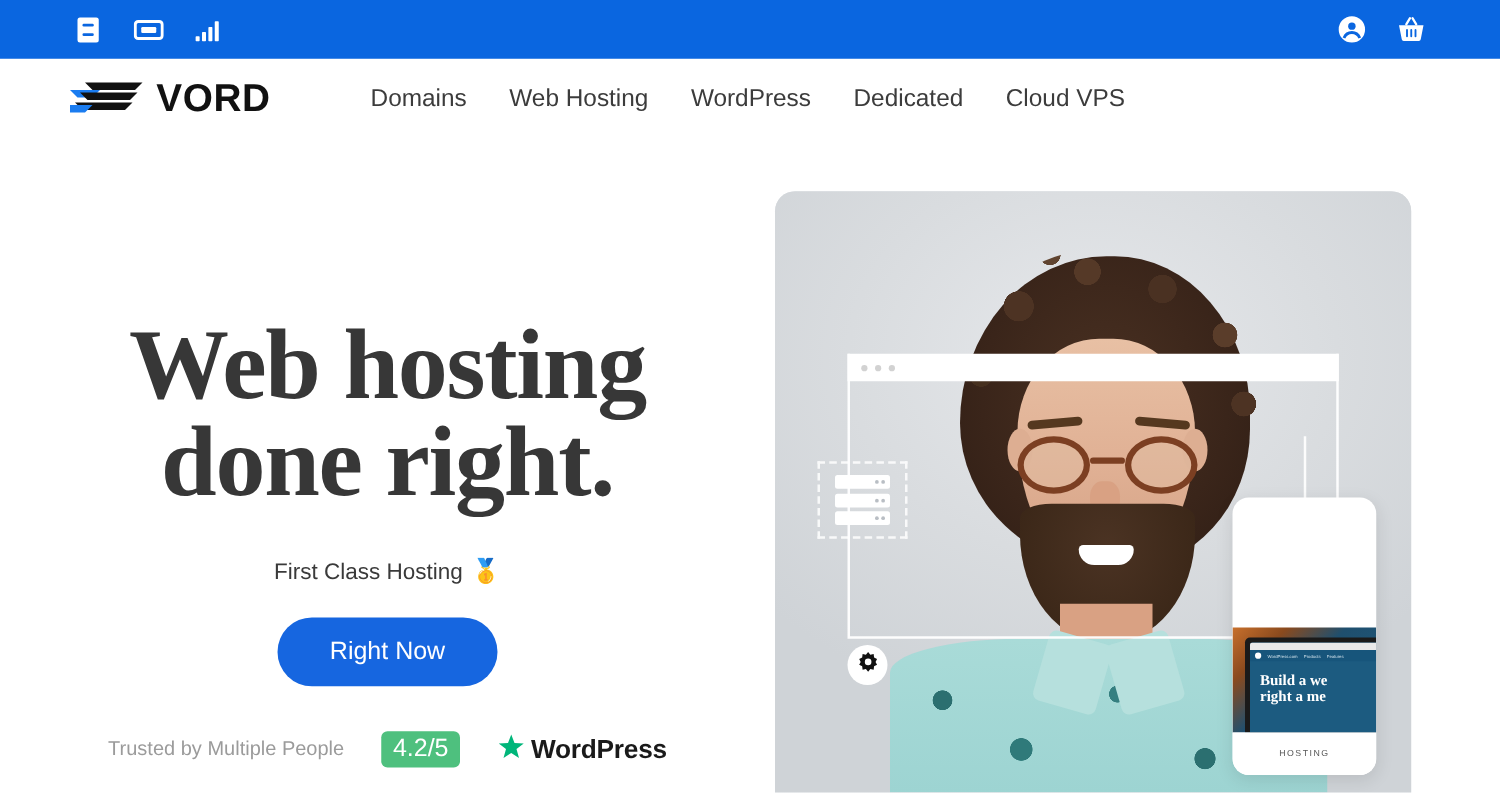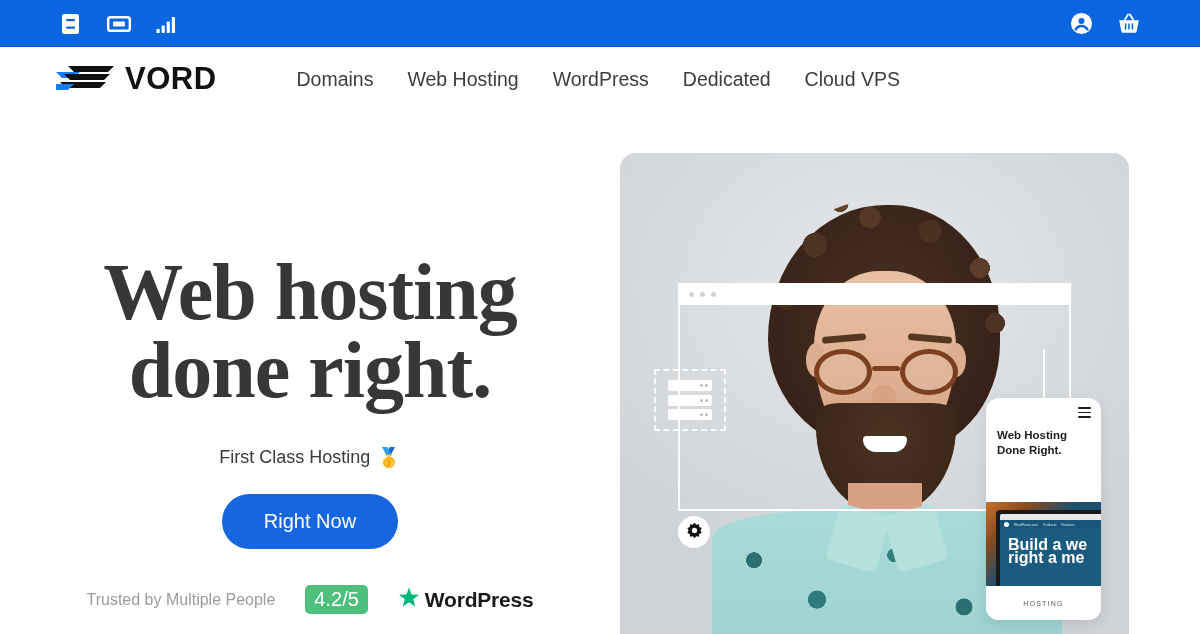--- a/index.html
+++ b/index.html
@@ -268,22 +268,22 @@
     height: 6px; background: #e9e9e9;
   }
   .wp-nav {
     height: 9px; background: #17557b;
     display: flex; align-items: center; gap: 5px; padding: 0 4px;
     font-size: 3.4px; color: #cfe0ea;
   }
   .wp-logo-dot { width: 5px; height: 5px; border-radius: 50%; background: #ffffff; flex: none; }
   .wp-hero {
     padding: 9px 0 0 8px;
-    font-family: Liberation Sans, sans-serif;
-    font-weight: 700; font-size: 16px; line-height: 13px; color: #ffffff;
+    font-family: Liberation Serif, serif;
+    font-weight: 700; font-size: 12px; line-height: 13px; color: #ffffff;
     white-space: nowrap;
   }
   .phone-footer {
     position: absolute; left: 0; bottom: 0; width: 115px; height: 34px;
     background: #ffffff;
     display: flex; align-items: center; justify-content: center;
   }
   .phone-footer span {
     font-size: 7px; letter-spacing: 1.2px; color: #575757;
   }
@@ -437,28 +437,20 @@
       <svg width="17" height="17" viewBox="0 0 20 20">
         <path d="M10 0.8 12.1 3.2 15.2 2.6 15.6 5.8 18.4 7.2 17 10 18.4 12.8 15.6 14.2 15.2 17.4 12.1 16.8 10 19.2 7.9 16.8 4.8 17.4 4.4 14.2 1.6 12.8 3 10 1.6 7.2 4.4 5.8 4.8 2.6 7.9 3.2z" fill="#111"></path>
         <circle cx="10" cy="10" r="3.1" fill="#fff"></circle>
       </svg>
     </span>
   </div>
 
   <div class="connector"></div>
 
   <div class="phone-card">
-    <div class="phone-top">
-      <div class="hamburger">
-        <span></span>
-          <span></span>
-          <span></span>
-      </div>
-      <div class="phone-headline">Web Hosting Done Right.</div>
-    </div>
     <div class="phone-screenshot">
       <div class="wp-laptop">
         <div class="wp-screen">
           <div class="wp-topbar"></div>
           <div class="wp-nav">
             <span class="wp-logo-dot"></span>
             <span>WordPress.com</span>
             <span>Products</span>
             <span>Features</span>
           </div>

